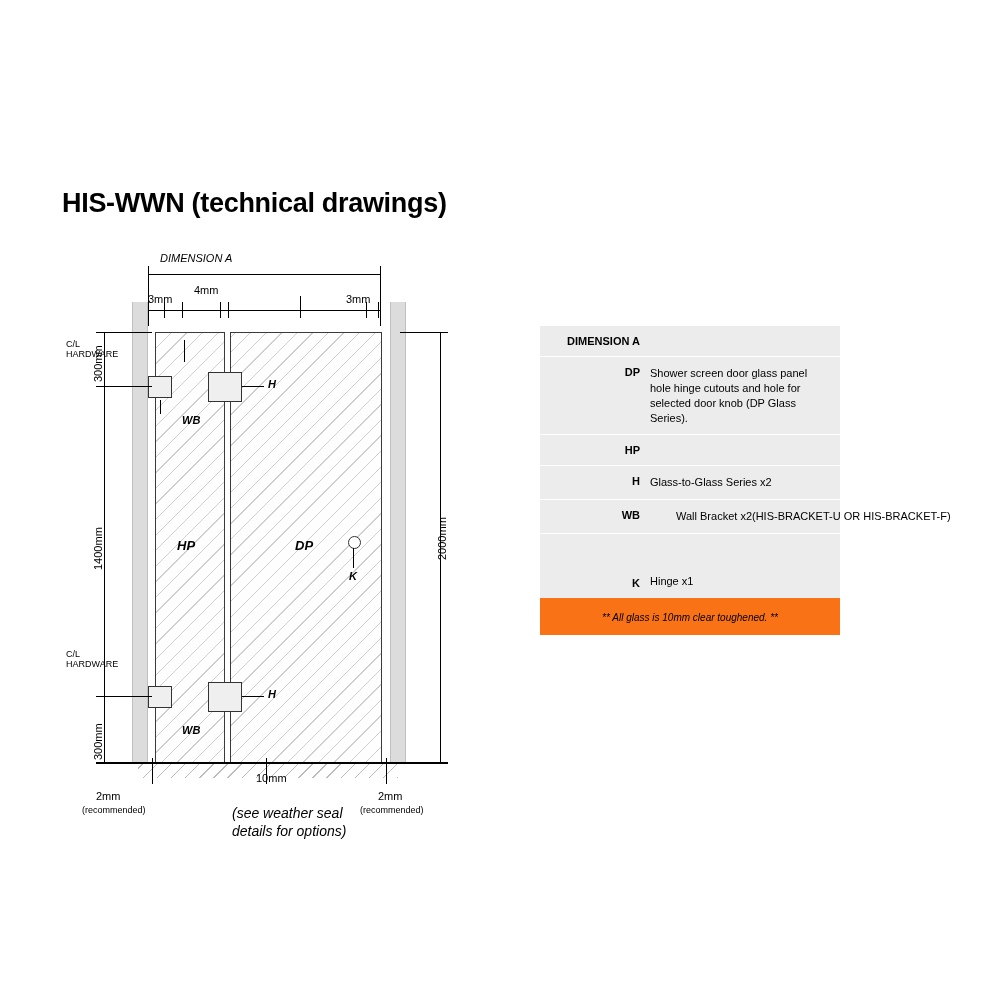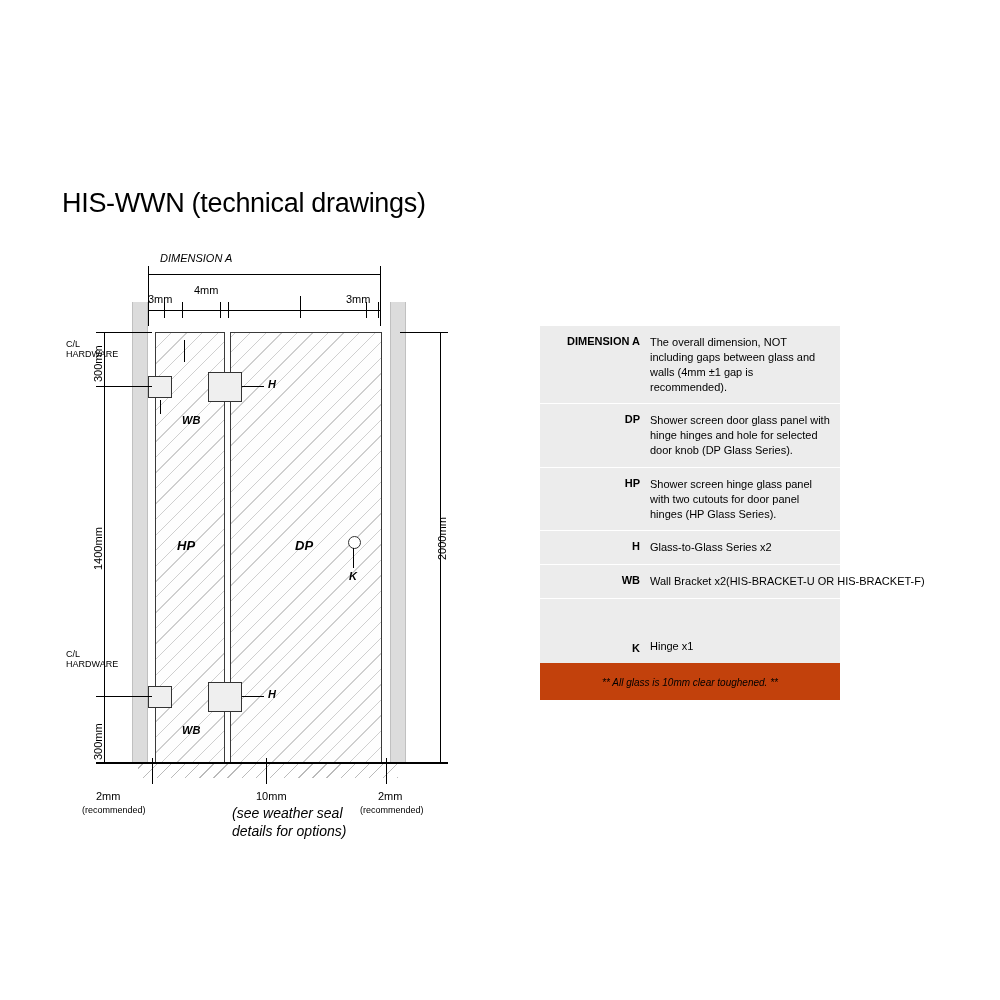--- a/index.html
+++ b/index.html
@@ -13,21 +13,21 @@
     position: relative;
     font-family: "Liberation Sans", sans-serif;
     color: #000000;
     overflow: hidden;
   }
   .page-title {
     position: absolute;
     left: 62px;
     top: 188px;
     font-size: 27px;
-    font-weight: normal;
+    font-weight: bold;
     letter-spacing: -0.3px;
     white-space: nowrap;
   }
 
   
   #drawing {
     position: absolute;
     left: 60px;
     top: 240px;
     width: 460px;
@@ -120,27 +120,27 @@
     text-align: right;
     padding-right: 10px;
     font-weight: bold;
     font-size: 11px;
   }
   .legend-row .desc {
     flex: 1;
     font-size: 11px;
     line-height: 1.35;
   }
-  .legend-row.wide .desc { white-space: nowrap; }
+  .legend-row.wide .desc { white-space: nowrap; margin-left: 26px; }
   .legend-note {
     font-size: 10px;
     font-style: italic;
     text-align: center;
     padding: 14px 6px 12px 6px;
-    background: #c2410c;
+    background: #f97316;
   }
 </style>
 </head>
 <body>
 
 <div class="page-title">HIS-WWN (technical drawings)</div>
 
 <div id="drawing">
 
   <div class="lbl lbl-i" style="left:100px; top:12px;">DIMENSION A</div>
@@ -210,40 +210,38 @@
   <div class="ln h1" style="left:36px; top:522px; width:352px; height:2px;"></div>
   <div class="floor-hatch" style="left:78px; top:524px; width:260px; height:14px;"></div>
 
   <div class="ln v1" style="left:92px; top:518px; height:26px;"></div>
   <div class="ln v1" style="left:206px; top:518px; height:26px;"></div>
   <div class="ln v1" style="left:326px; top:518px; height:26px;"></div>
 
   <div class="lbl" style="left:36px; top:550px;">2mm</div>
   <div class="lbl" style="left:22px; top:565px; font-size:9px;">(recommended)</div>
 
-  <div class="lbl" style="left:196px; top:550px;">10mm</div>
+  <div class="lbl" style="left:196px; top:532px;">10mm</div>
   <div class="lbl lbl-i" style="left:172px; top:565px; font-size:14px; line-height:1.25;">(see weather seal<br>details for options)</div>
 
   <div class="lbl" style="left:318px; top:550px;">2mm</div>
   <div class="lbl" style="left:300px; top:565px; font-size:9px;">(recommended)</div>
 </div>
 
 <div id="legend">
 
   <div class="legend-row">
     <div class="key">DIMENSION A</div>
-    <div class="desc">The overall dimension, NOT including gaps between glass and walls (4mm ±1 gap is recommended).</div>
   </div>
   <div class="legend-row">
     <div class="key">DP</div>
-    <div class="desc">Shower screen door glass panel with hinge hinges and hole for selected door knob (DP Glass Series).</div>
+    <div class="desc">Shower screen door glass panel hole hinge cutouts and hole for selected door knob (DP Glass Series).</div>
   </div>
   <div class="legend-row">
     <div class="key">HP</div>
-    <div class="desc">Shower screen hinge glass panel with two cutouts for door panel hinges (HP Glass Series).</div>
   </div>
   <div class="legend-row">
     <div class="key">H</div>
     <div class="desc">Glass-to-Glass Series x2</div>
   </div>
   <div class="legend-row wide">
     <div class="key">WB</div>
     <div class="desc">Wall Bracket x2(HIS-BRACKET-U OR HIS-BRACKET-F)</div>
   </div>
   <div class="legend-row" style="min-height:46px; align-items:flex-end;">

